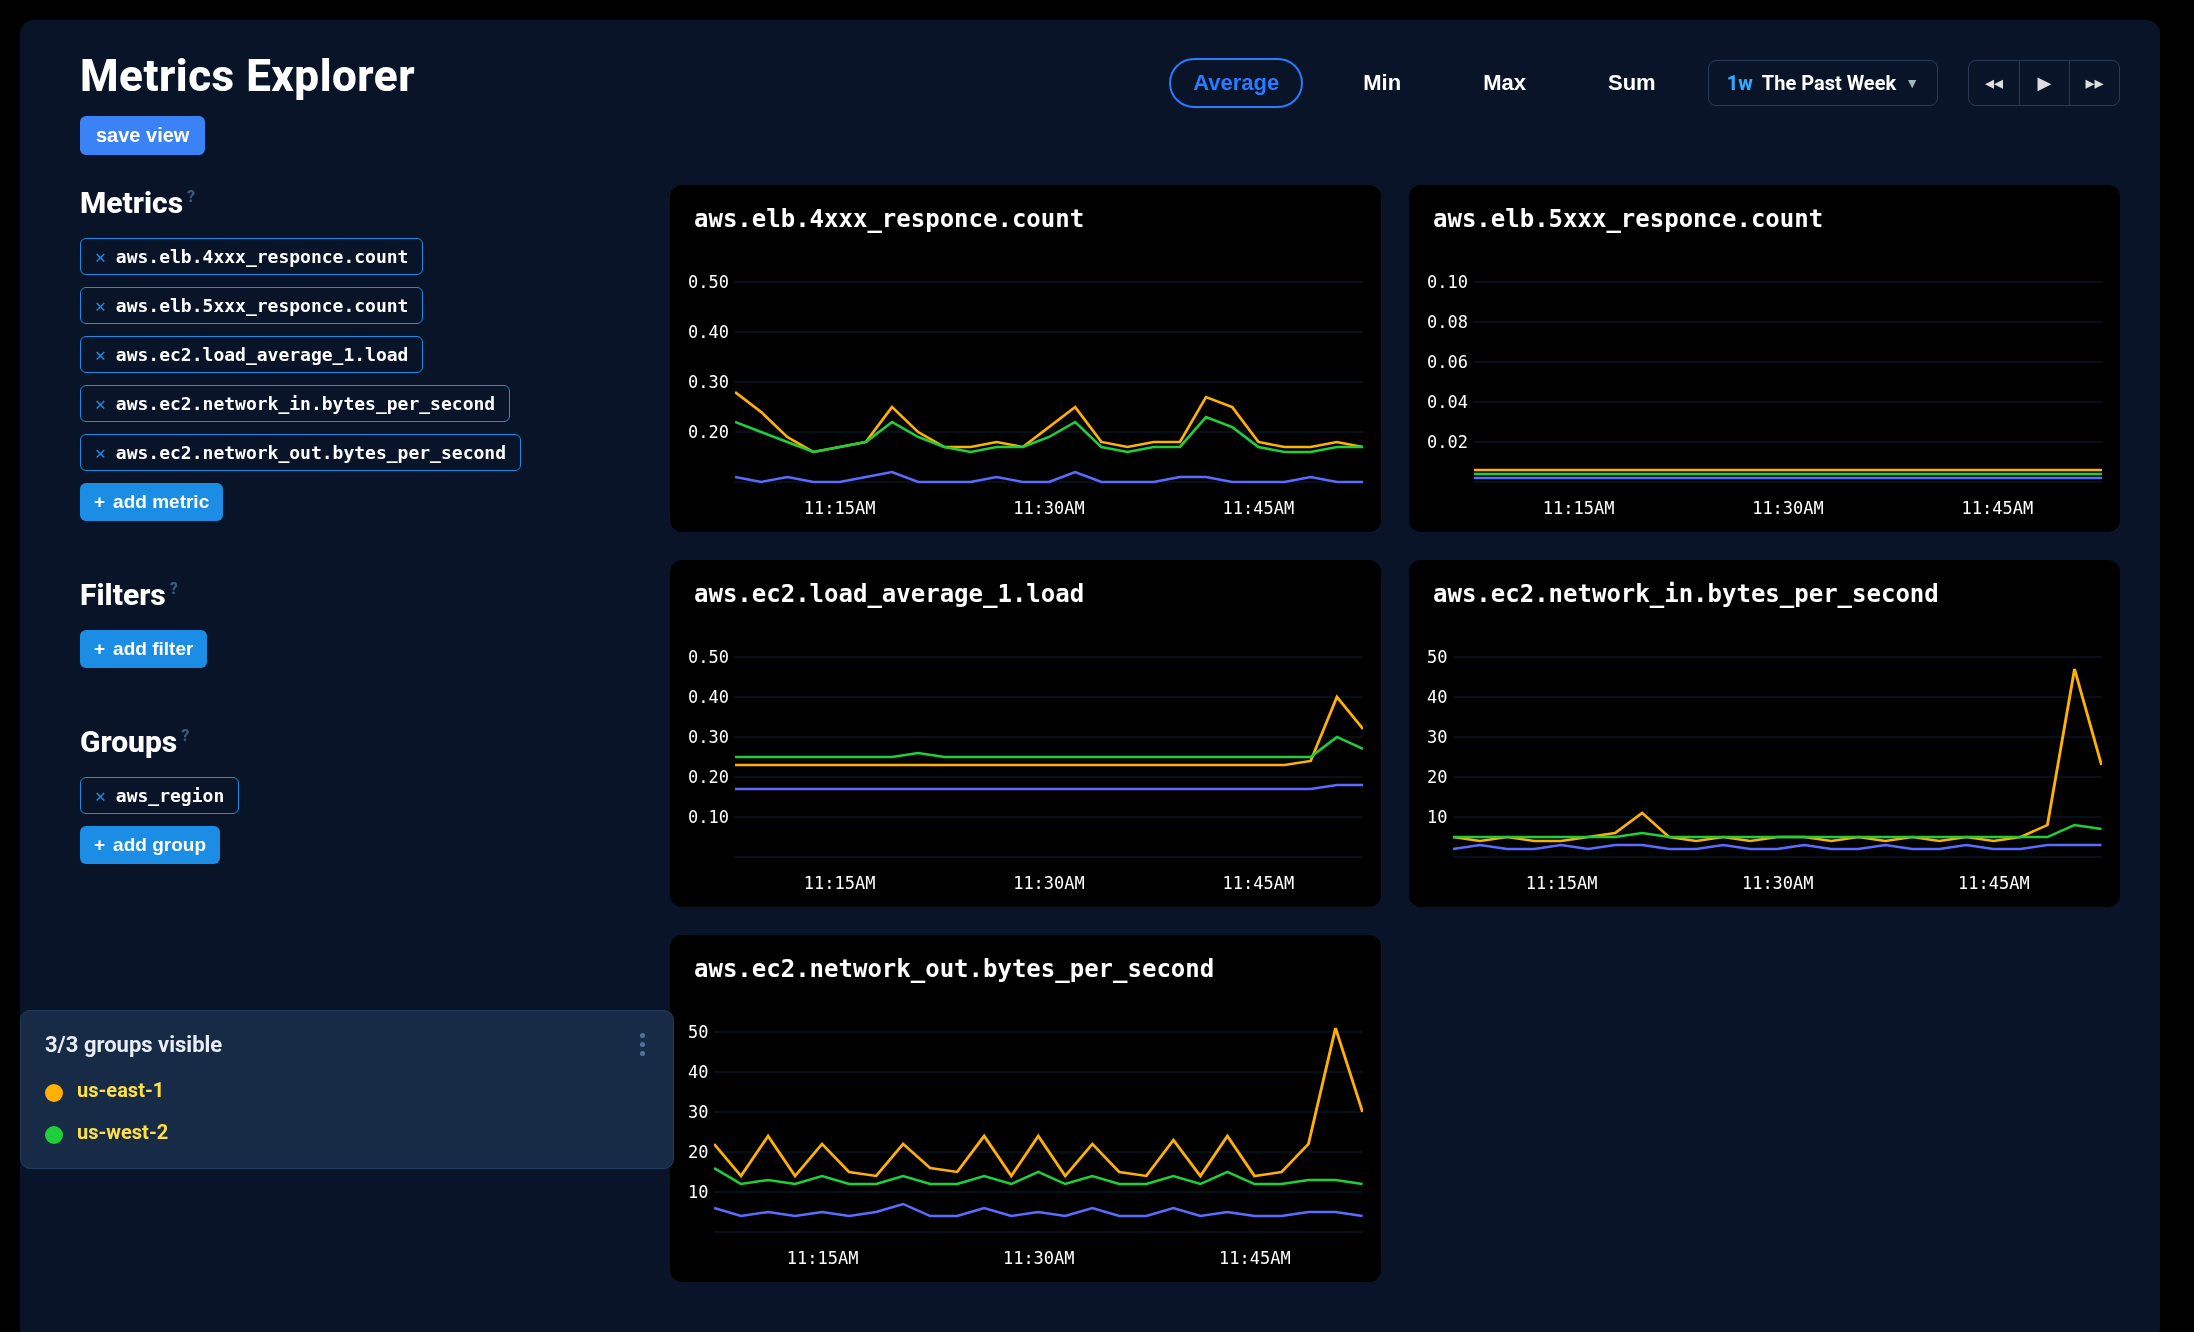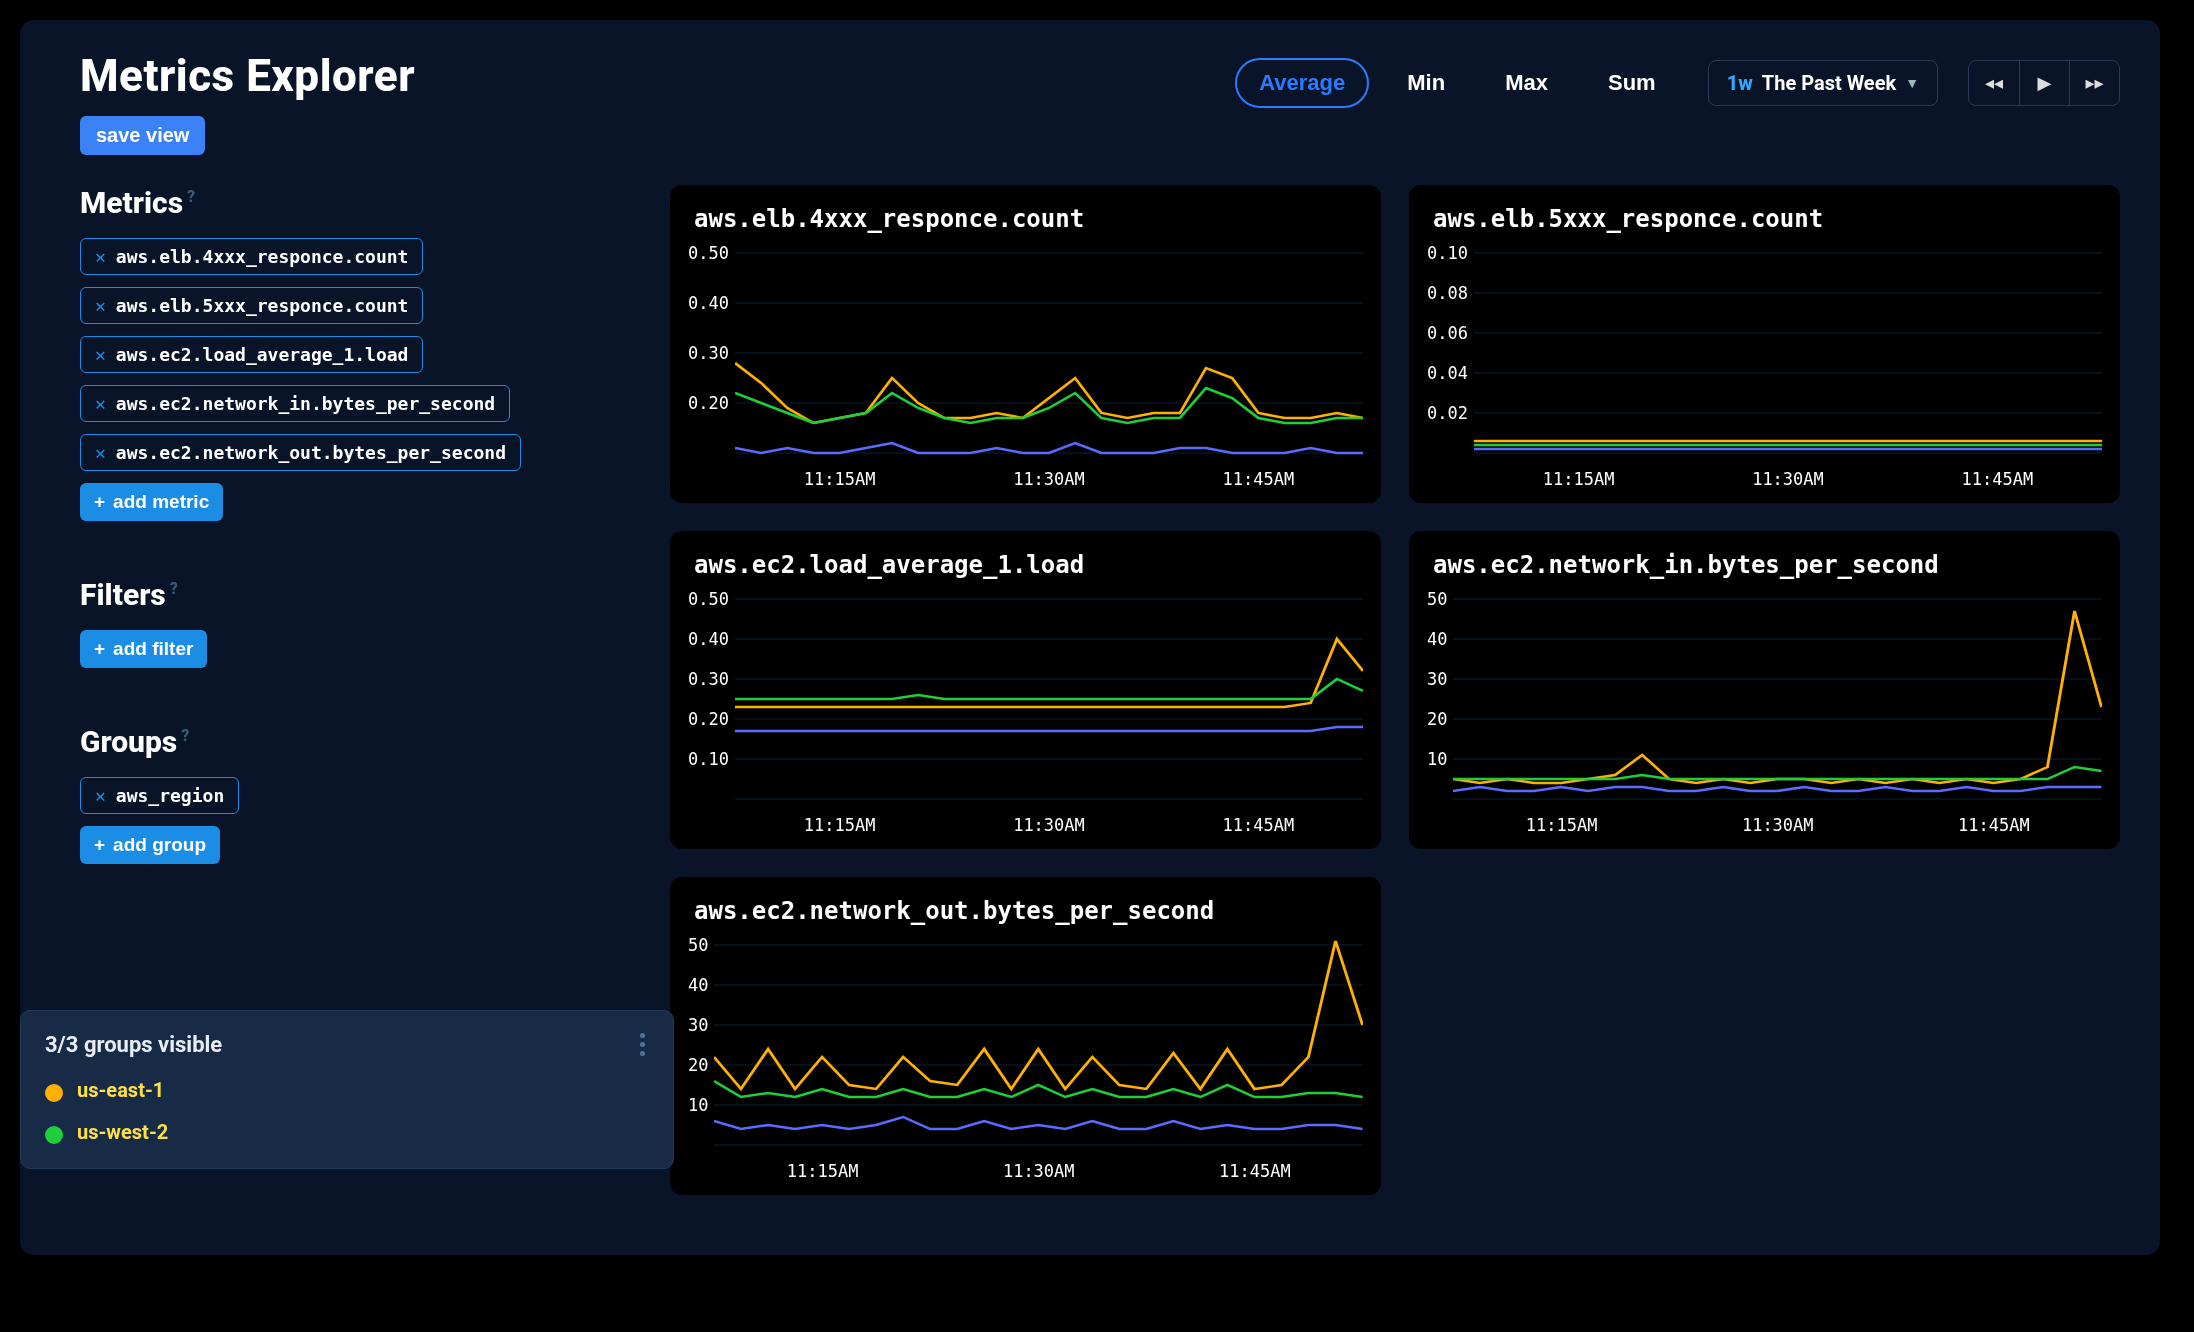--- a/index.html
+++ b/index.html
@@ -19,21 +19,21 @@
   }
   
   .header { display: flex; align-items: flex-start; justify-content: space-between; }
   .title-block { display: flex; flex-direction: column; align-items: flex-start; gap: 14px; }
   .page-title { font-size: 44px; font-weight: 800; letter-spacing: 0.5px; }
   .save-view-btn {
     background: #3b82f6; color: #fff; border: none; border-radius: 6px;
     padding: 8px 16px; font-size: 20px; font-weight: 700; cursor: pointer;
   }
   .header-controls { display: flex; align-items: center; gap: 30px; margin-top: 8px; }
-  .agg-row { display: flex; align-items: center; gap: 16px; }
+  .agg-row { display: flex; align-items: center; gap: 38px; }
   .agg-btn {
     background: transparent; border: none; color: #fff;
     font-size: 22px; font-weight: 700; cursor: pointer;
     padding: 10px 22px; border-radius: 999px;
   }
   .agg-btn.active { color: #2a7bff; border: 2px solid #2a7bff; }
   .time-picker {
     display: flex; align-items: center; gap: 9px;
     border: 1px solid #2a3a55; border-radius: 8px; padding: 10px 18px; cursor: pointer;
   }
@@ -86,21 +86,21 @@
   
   .charts-grid { flex: 1; display: grid; grid-template-columns: 1fr 1fr; gap: 28px; }
   .chart-card {
     background: #000; border-radius: 12px; padding: 20px 18px 14px 18px;
     display: flex; flex-direction: column;
   }
   .chart-title {
     font-size: 24px; font-weight: 800; margin: 0 0 10px 6px;
     font-family: ui-monospace, "SFMono-Regular", Menlo, Consolas, monospace;
   }
-  .chart-body { display: flex; }
+  .chart-body { display: flex; margin-top: 29px; }
   .y-axis {
     display: flex; flex-direction: column; justify-content: space-between;
     align-items: flex-end; padding-right: 6px;
     font-family: ui-monospace, Menlo, Consolas, monospace;
     font-size: 17px; height: 220px;
   }
   .y-axis span:last-child { visibility: hidden; } 
   .plot-area { flex: 1; position: relative; }
   .plot-svg { width: 100%; height: 220px; display: block; }
   .x-axis {

